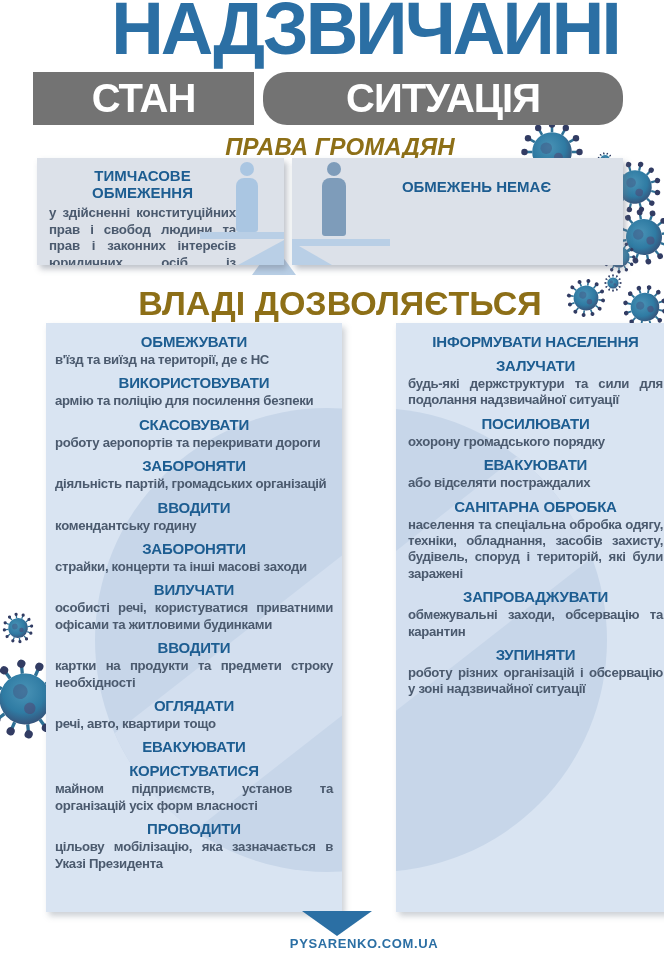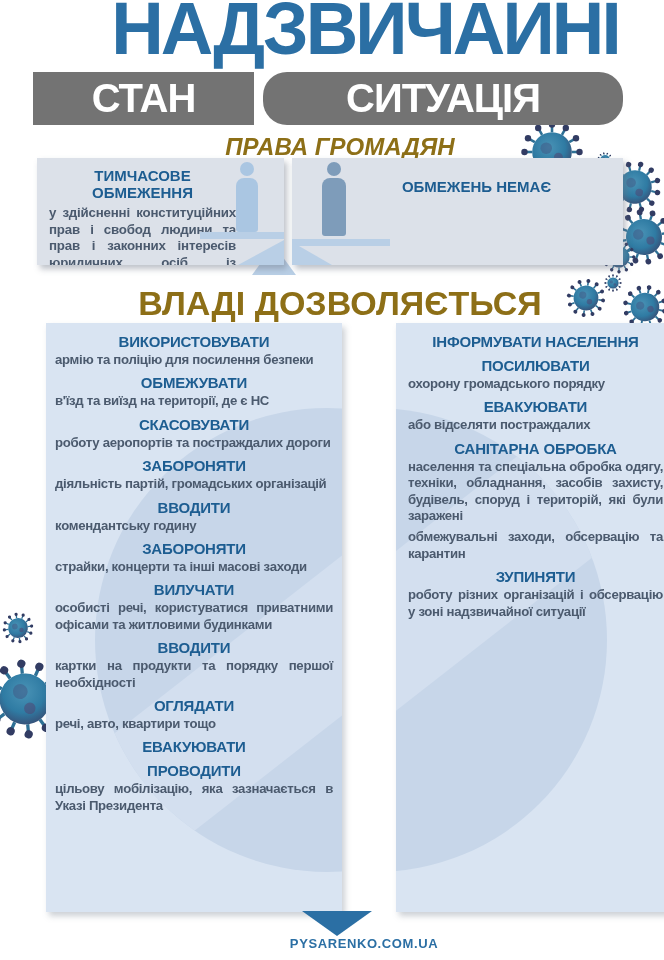--- a/index.html
+++ b/index.html
@@ -218,84 +218,93 @@
         <div class="torso"></div>
     </div>
   </div>
 
   <div class="section-title allowed-title">ВЛАДІ ДОЗВОЛЯЄТЬСЯ</div>
 
   <div class="panel panel-left">
     <div class="watermark"></div>
     <div class="col">
         <div class="item">
+          <div class="item-heading">ОБМЕЖУВАТИ</div>
+          <div class="item-body">в'їзд та виїзд на території, де є НС</div>
+        </div>
+        <div class="item">
           <div class="item-heading">ВИКОРИСТОВУВАТИ</div>
           <div class="item-body">армію та поліцію для посилення безпеки</div>
         </div>
         <div class="item">
-          <div class="item-heading">ОБМЕЖУВАТИ</div>
-          <div class="item-body">в'їзд та виїзд на території, де є НС</div>
-        </div>
-        <div class="item">
           <div class="item-heading">СКАСОВУВАТИ</div>
-          <div class="item-body">роботу аеропортів та постраждалих дороги</div>
+          <div class="item-body">роботу аеропортів та перекривати дороги</div>
         </div>
         <div class="item">
           <div class="item-heading">ЗАБОРОНЯТИ</div>
           <div class="item-body">діяльність партій, громадських організацій</div>
         </div>
         <div class="item">
           <div class="item-heading">ВВОДИТИ</div>
           <div class="item-body">комендантську годину</div>
         </div>
         <div class="item">
           <div class="item-heading">ЗАБОРОНЯТИ</div>
           <div class="item-body">страйки, концерти та інші масові заходи</div>
         </div>
         <div class="item">
           <div class="item-heading">ВИЛУЧАТИ</div>
           <div class="item-body">особисті речі, користуватися приватними офісами та житловими будинками</div>
         </div>
         <div class="item">
           <div class="item-heading">ВВОДИТИ</div>
-          <div class="item-body">картки на продукти та порядку першої необхідності</div>
+          <div class="item-body">картки на продукти та предмети строку необхідності</div>
         </div>
         <div class="item">
           <div class="item-heading">ОГЛЯДАТИ</div>
           <div class="item-body">речі, авто, квартири тощо</div>
         </div>
         <div class="item">
           <div class="item-heading">ЕВАКУЮВАТИ</div>
+        </div>
+        <div class="item">
+          <div class="item-heading">КОРИСТУВАТИСЯ</div>
+          <div class="item-body">майном підприємств, установ та організацій усіх форм власності</div>
         </div>
         <div class="item">
           <div class="item-heading">ПРОВОДИТИ</div>
           <div class="item-body">цільову мобілізацію, яка зазначається в Указі Президента</div>
         </div>
       </div>
   </div>
 
   <div class="panel panel-right">
     <div class="watermark"></div>
     <div class="col">
         <div class="item">
           <div class="item-heading">ІНФОРМУВАТИ НАСЕЛЕННЯ</div>
         </div>
         <div class="item">
+          <div class="item-heading">ЗАЛУЧАТИ</div>
+          <div class="item-body">будь-які держструктури та сили для подолання надзвичайної ситуації</div>
+        </div>
+        <div class="item">
           <div class="item-heading">ПОСИЛЮВАТИ</div>
           <div class="item-body">охорону громадського порядку</div>
         </div>
         <div class="item">
           <div class="item-heading">ЕВАКУЮВАТИ</div>
           <div class="item-body">або відселяти постраждалих</div>
         </div>
         <div class="item">
           <div class="item-heading">САНІТАРНА ОБРОБКА</div>
           <div class="item-body">населення та спеціальна обробка одягу, техніки, обладнання, засобів захисту, будівель, споруд і територій, які були заражені</div>
         </div>
         <div class="item">
+          <div class="item-heading">ЗАПРОВАДЖУВАТИ</div>
           <div class="item-body">обмежувальні заходи, обсервацію та карантин</div>
         </div>
         <div class="item">
           <div class="item-heading">ЗУПИНЯТИ</div>
           <div class="item-body">роботу різних організацій і обсервацію у зоні надзвичайної ситуації</div>
         </div>
       </div>
   </div>
 
   <div class="footer-arrow"></div>

